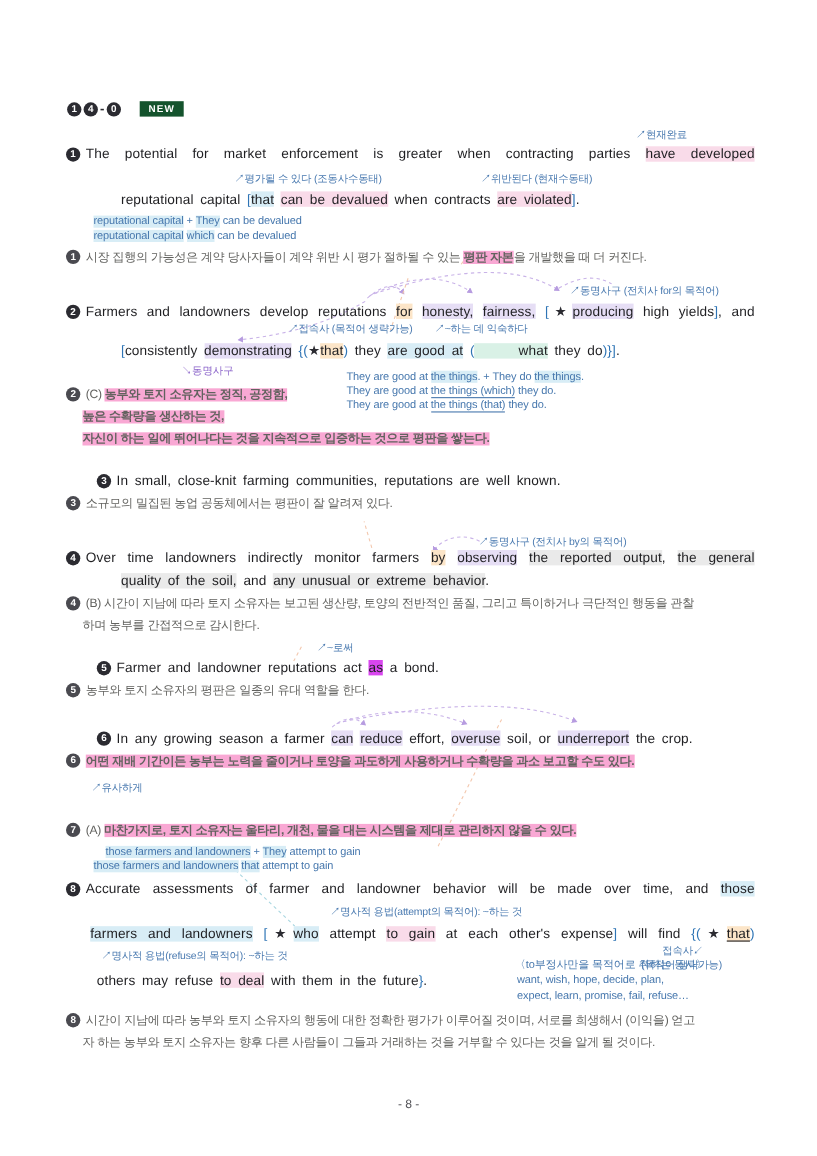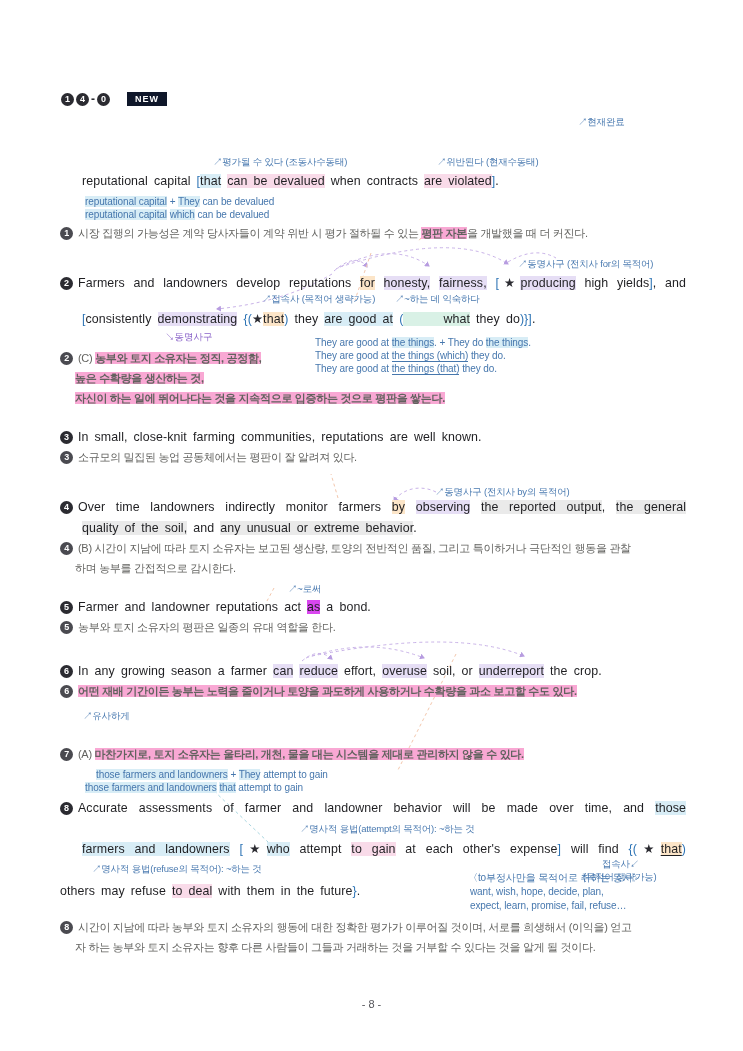--- a/index.html
+++ b/index.html
@@ -1,39 +1,39 @@
 <!DOCTYPE html>
 <html><head>
 <meta charset="utf-8">
 <style>
   html,body{margin:0;padding:0;background:#e9e9e9;}
   .page{position:relative;width:743px;height:1051px;background:#ffffff;margin:0 auto;
         font-family:"Liberation Sans",sans-serif;overflow:hidden;}
   .line{position:absolute;white-space:nowrap;}
   .eng{font-size:12.4px;color:#1f1f22;letter-spacing:0.1px;}
-  .eng:not(.j){word-spacing:2.5px;}
+  .eng:not(.j){word-spacing:2.5px;margin-left:28px;}
   .j{white-space:normal;text-align:justify;}
   .j::after{content:"";display:inline-block;width:100%;height:0;}
   .kor{font-size:11px;color:#62625f;letter-spacing:-0.3px;}
   .ann{position:absolute;font-size:9.5px;color:#4a7ab0;white-space:nowrap;letter-spacing:-0.2px;}
   .plabel{position:absolute;font-size:9.5px;color:#8a63c9;white-space:nowrap;}
   .ex{position:absolute;font-size:10px;color:#4677ad;white-space:nowrap;letter-spacing:-0.1px;line-height:13px;}
   .cnum{display:inline-block;width:13px;height:13px;border-radius:50%;background:#2b2b31;color:#fff;
         font-size:9px;font-weight:bold;text-align:center;line-height:13px;margin-right:5px;vertical-align:1px;}
   .kor .cnum{background:#4a4a50;}
   .hp{background:#f9dbe9;} .hl{background:#e6def5;} .hb{background:#d8edf6;} .ht{background:#d9f1e6;padding-left:40px;}
   .ho{background:#fce5c8;} .hy{background:#d946ef;} .hg{background:#eaeaea;} .hk{background:#f9a8d4;font-weight:bold;}
   .br{color:#2e74b5;}
   .star{color:#2b2b31;}
   .u{text-decoration:underline;text-underline-offset:2px;}
   .ub{border-bottom:1px solid #4677ad;}
   .hdr{position:absolute;left:60px;top:92px;display:flex;align-items:center;}
   .hdr .cnum{margin:0 1px;}
   .hdash{font-weight:bold;color:#2b2b31;font-size:12px;margin:0 1px;}
-  .badge{margin-left:16px;background:#0f172a;color:#fff;font-size:9px;font-weight:bold;
+  .badge{margin-left:16px;background:#14532d;color:#fff;font-size:9px;font-weight:bold;
          padding:2px 8px;letter-spacing:1px;}
   .footer{position:absolute;left:0;right:0;top:998px;text-align:center;font-size:11px;color:#55555a;}
   .overlay{position:absolute;left:0;top:0;pointer-events:none;}
   .arc{stroke:#c9b3e8;fill:none;stroke-dasharray:3 3;stroke-width:1;}
   .or{stroke:#f3c7ad;fill:none;stroke-dasharray:3 3;stroke-width:1;}
   .cy{stroke:#a9d6e0;fill:none;stroke-dasharray:3 3;stroke-width:1;}
 </style>
 </head>
 <body>
 
@@ -64,20 +64,21 @@
 
   <div class="hdr">
     <span class="cnum">1</span>
     <span class="cnum">4</span>
     <span class="hdash">-</span>
     <span class="cnum">0</span>
     <span class="badge">NEW</span>
   </div>
 
   <div class="ann" style="left:578px;top:116px">↗현재완료</div>
+  <div class="line eng j" style="left:60px;top:133px;width:626px"><span class="cnum">1</span><span><span>The potential for market enforcement is greater when contracting parties </span><span class="hp">have developed</span></span></div>
   <div class="ann" style="left:213px;top:156px">↗평가될 수 있다 (조동사수동태)</div>
   <div class="ann" style="left:437px;top:156px">↗위반된다 (현재수동태)</div>
   <div class="line eng" style="left:82px;top:174px"><span><span>reputational capital </span><span class="br">[</span><span class="hb">that</span><span> </span><span class="hp">can be devalued</span><span> when contracts </span><span class="hp">are violated</span><span class="br">]</span><span>.</span></span></div>
   <div class="ex" style="left:85px;top:195px"><span><span class="hb">reputational capital</span><span> + </span><span class="hb">They</span><span> can be devalued</span></span></div>
   <div class="ex" style="left:85px;top:208px"><span><span class="hb">reputational capital</span><span> </span><span class="hb">which</span><span> can be devalued</span></span></div>
   <div class="line kor" style="left:60px;top:226px"><span class="cnum">1</span><span><span>시장 집행의 가능성은 계약 당사자들이 계약 위반 시 평가 절하될 수 있는 </span><span class="hk">평판 자본</span><span>을 개발했을 때 더 커진다.</span></span></div>
 
   <div class="ann" style="left:518px;top:258px">↗동명사구 (전치사 for의 목적어)</div>
   <div class="line eng j" style="left:60px;top:275px;width:626px"><span class="cnum">2</span><span><span>Farmers and landowners develop reputations </span><span class="ho">for</span><span> </span><span class="hl">honesty,</span><span> </span><span class="hl">fairness,</span><span> </span><span class="br">[</span><span class="star">★</span><span class="hl">producing</span><span> high yields</span><span class="br">]</span><span>, and</span></span></div>
   <div class="ann" style="left:262px;top:293px">↗접속사 (목적어 생략가능)</div>

